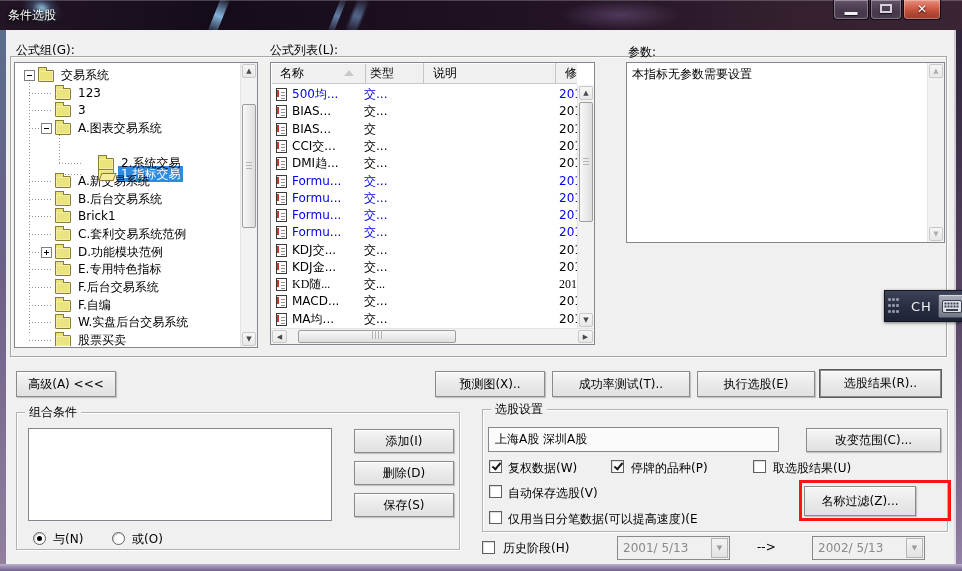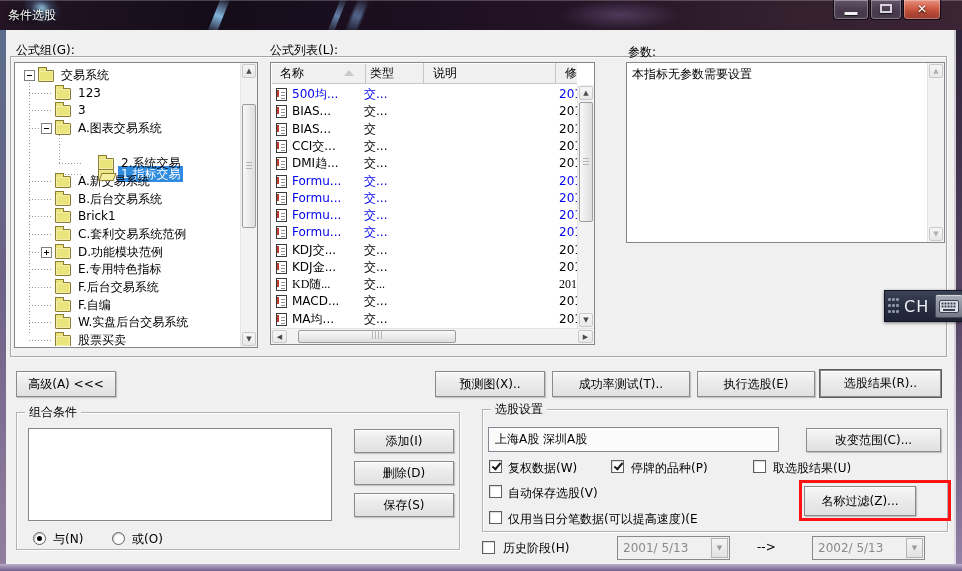--- a/index.html
+++ b/index.html
@@ -110,21 +110,21 @@
   .dcombo{position:absolute;background:#f0f0f0;border:1px solid #898989;color:#8a8a8a;line-height:22px;padding-left:5px;white-space:nowrap;}
   .dc-btn{position:absolute;right:1px;top:1px;bottom:1px;width:17px;background:linear-gradient(180deg,#f4f4f4,#e2e2e2);
           border:1px solid #b5b5b5;text-align:center;font-size:7px;line-height:18px;color:#9a9a9a;}
   .redbox{position:absolute;border:3px solid #ff1212;z-index:5;}
 
   
   .ime{position:absolute;left:884px;top:290px;width:78px;height:32px;display:flex;align-items:center;
        background:linear-gradient(180deg,#3c4257,#262b3e 60%,#1f2338);border:1px solid #14161f;border-right:none;box-shadow:0 1px 3px rgba(0,0,0,.5);}
   .ime-dots{width:12px;height:17px;margin-left:3px;flex:none;
        background-image:radial-gradient(circle at 1.5px 1.5px,#8d93a8 1.3px,transparent 1.7px);background-size:4px 6px;}
-  .ime-label{color:#eef0f5;font-size:16px;margin-left:4px;letter-spacing:1px;flex:none;}
+  .ime-label{color:#eef0f5;font-size:13px;margin-left:11px;letter-spacing:1px;flex:none;}
   .ime-kb{margin-left:6px;width:28px;height:24px;flex:none;display:flex;align-items:center;justify-content:center;
        background:linear-gradient(180deg,#aaaeba,#747988);border:1px solid #494d5b;border-radius:2px;box-shadow:inset 0 1px 0 rgba(255,255,255,.5);}
 </style>
 </head>
 <body>
 
 <div id="root">
 
   <div class="titlebar">
     <div class="tb-hl"></div>

